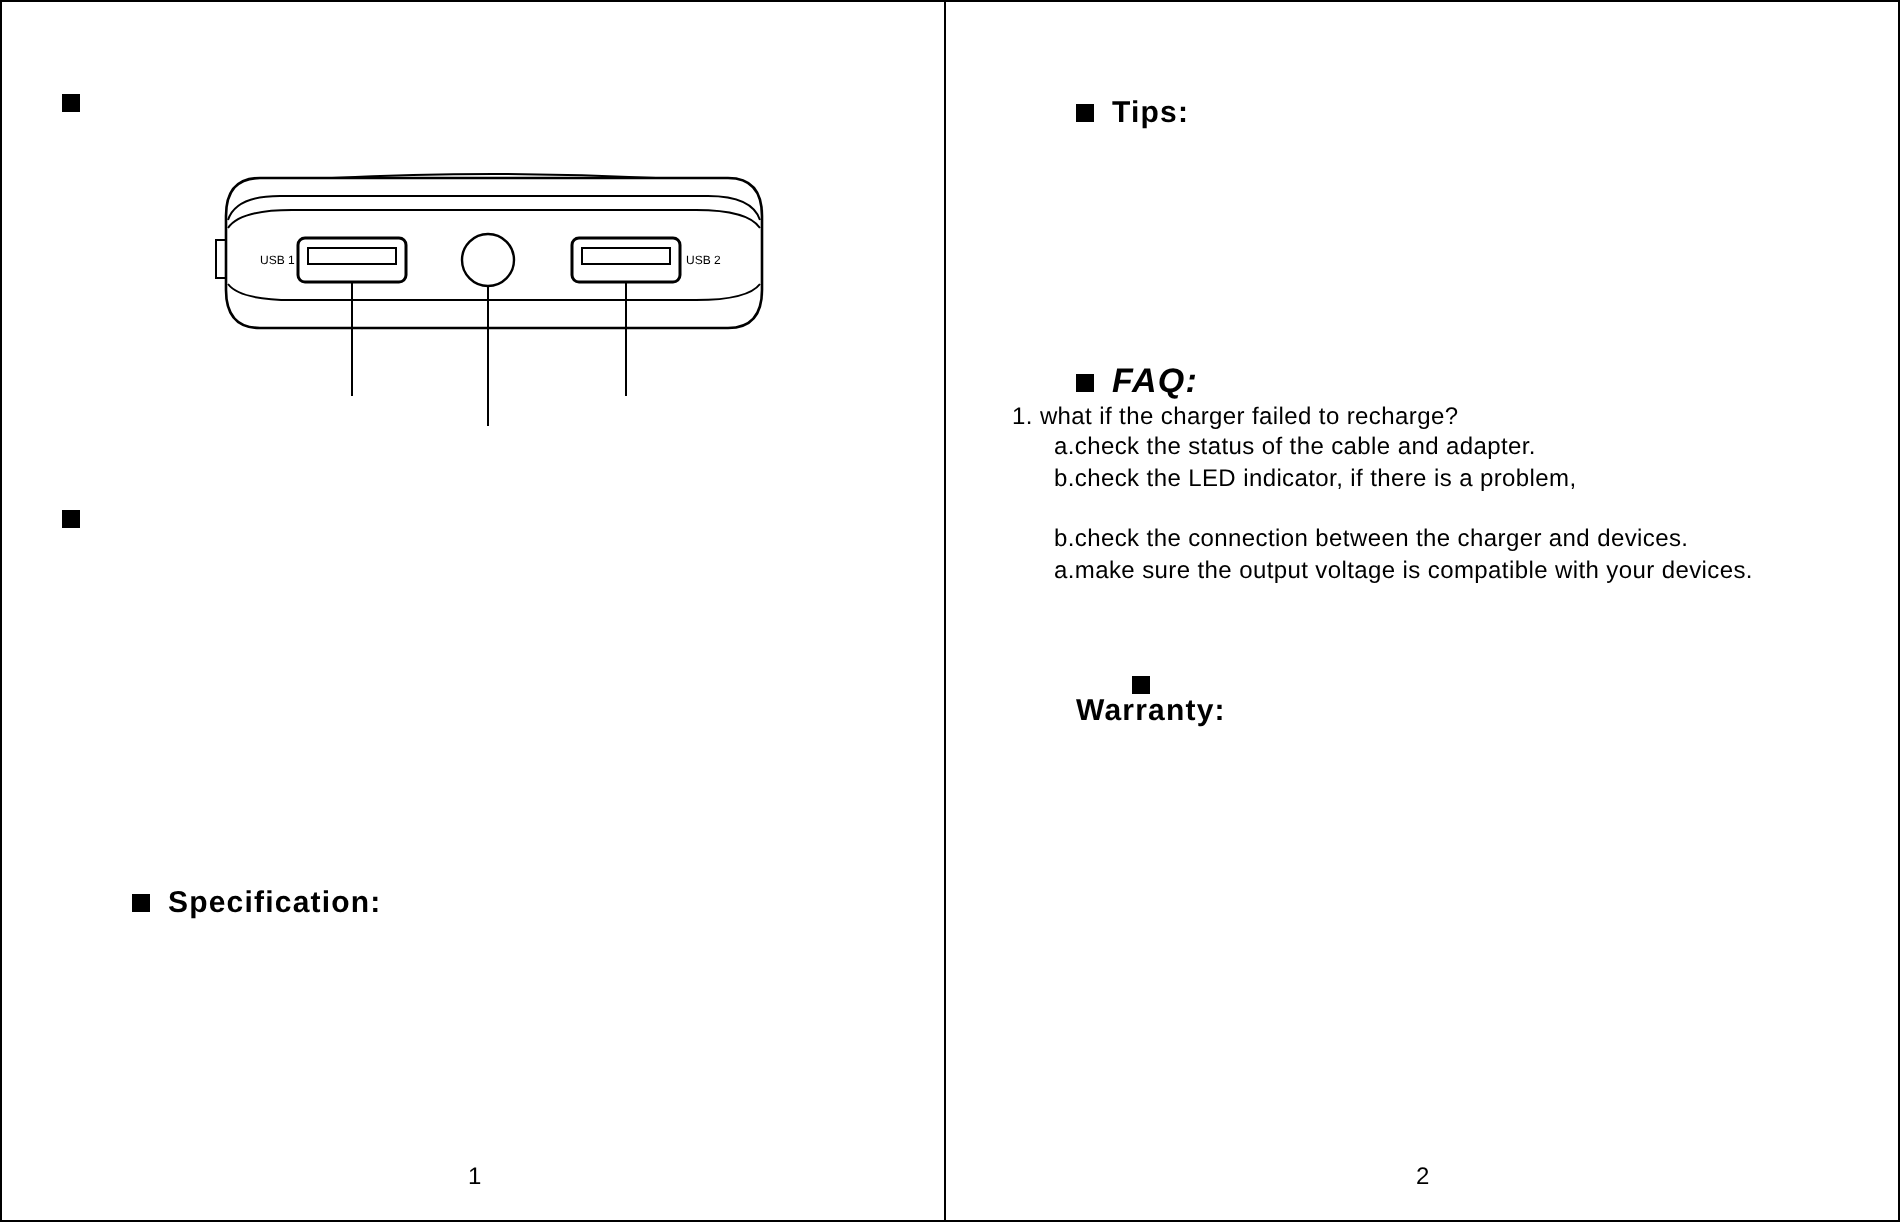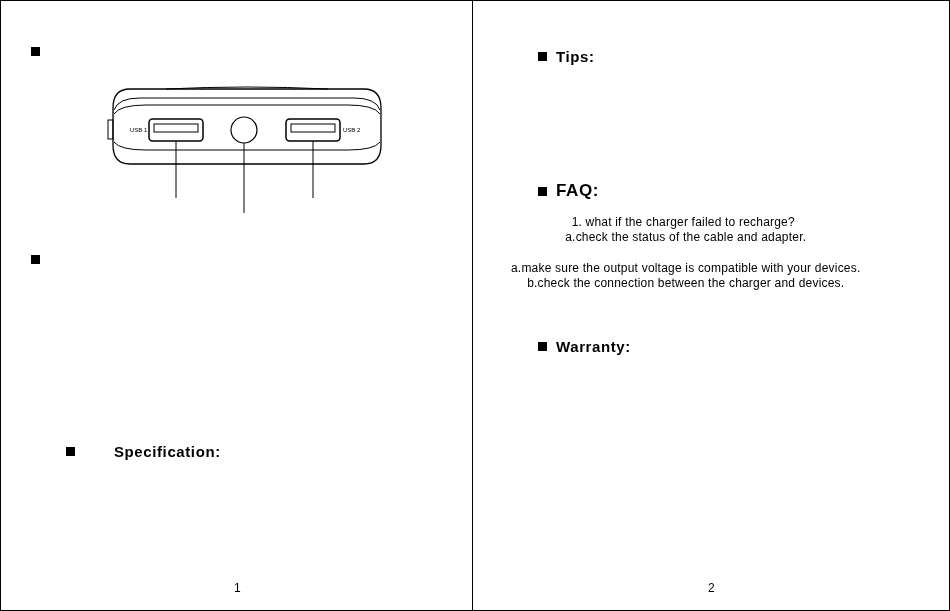--- a/index.html
+++ b/index.html
@@ -23,24 +23,24 @@
     display:inline-block;width:9px;height:9px;background:#000;margin-right:9px;
   }
   .heading{
     position:absolute;
     margin:0;
     font-weight:bold;
     font-size:15px;
     letter-spacing:0.6px;
     display:flex;align-items:center;padding-left:32px;
   }
-  .heading.faq{font-size:17px;}
-  .faq-text{position:absolute;left:505px;top:214px;font-size:12px;letter-spacing:0.2px;text-align:center;}
+  .heading.faq{font-size:17px;font-style:italic;}
+  .faq-text{position:absolute;left:505px;top:200px;font-size:12px;letter-spacing:0.2px;}
   .faq-text .line{line-height:15.4px;white-space:nowrap;}
-  .faq-text .indent{padding-left:5px;}
+  .faq-text .indent{padding-left:5px;margin-left:16px;}
   .faq-text .gap{height:15px;}
   .pagenum{
     position:absolute;
     font-size:12px;
   }
   svg text{font-family:"Liberation Sans", sans-serif;}
 </style>
 </head>
 <body>
 
@@ -74,45 +74,46 @@
     <text x="24" y="46" font-size="6" fill="#000">USB 1</text>
     <text x="237" y="46" font-size="6" fill="#000">USB 2</text>
 
     <line x1="70" y1="55" x2="70" y2="112" stroke="#000" stroke-width="1"></line>
     <line x1="138" y1="57" x2="138" y2="127" stroke="#000" stroke-width="1"></line>
     <line x1="207" y1="55" x2="207" y2="112" stroke="#000" stroke-width="1"></line>
   </svg>
 
   <span class="bullet" style="left:30px;top:254px;"></span>
 
-  <h2 class="heading" style="left:33px;top:442px;gap:30px;">
+  <h2 class="heading" style="left:33px;top:442px;">
     <span class="bullet-inline"></span>
     <span>Specification:</span>
   </h2>
 
   <div class="pagenum" style="left:233px;top:580px;">1</div>
 
   <h2 class="heading" style="left:505px;top:47px;">
     <span class="bullet-inline"></span>
     <span>Tips:</span>
   </h2>
 
   <h2 class="heading faq" style="left:505px;top:180px;">
     <span class="bullet-inline"></span>
     <span>FAQ:</span>
   </h2>
 
   <div class="faq-text">
     <div class="line">1. what if the charger failed to recharge?</div>
     <div class="line indent">a.check the status of the cable and adapter.</div>
+    <div class="line indent">b.check the LED indicator, if there is a problem,</div>
     <div class="gap"></div>
+    <div class="line indent">b.check the connection between the charger and devices.</div>
     <div class="line indent">a.make sure the output voltage is compatible with your devices.</div>
-    <div class="line indent">b.check the connection between the charger and devices.</div>
   </div>
 
-  <h2 class="heading" style="left:505px;top:337px;">
+  <h2 class="heading" style="left:505px;top:337px;flex-direction:column;">
     <span class="bullet-inline"></span>
     <span>Warranty:</span>
   </h2>
 
   <div class="pagenum" style="left:707px;top:580px;">2</div>
 
 </div>
 
 </body></html>

